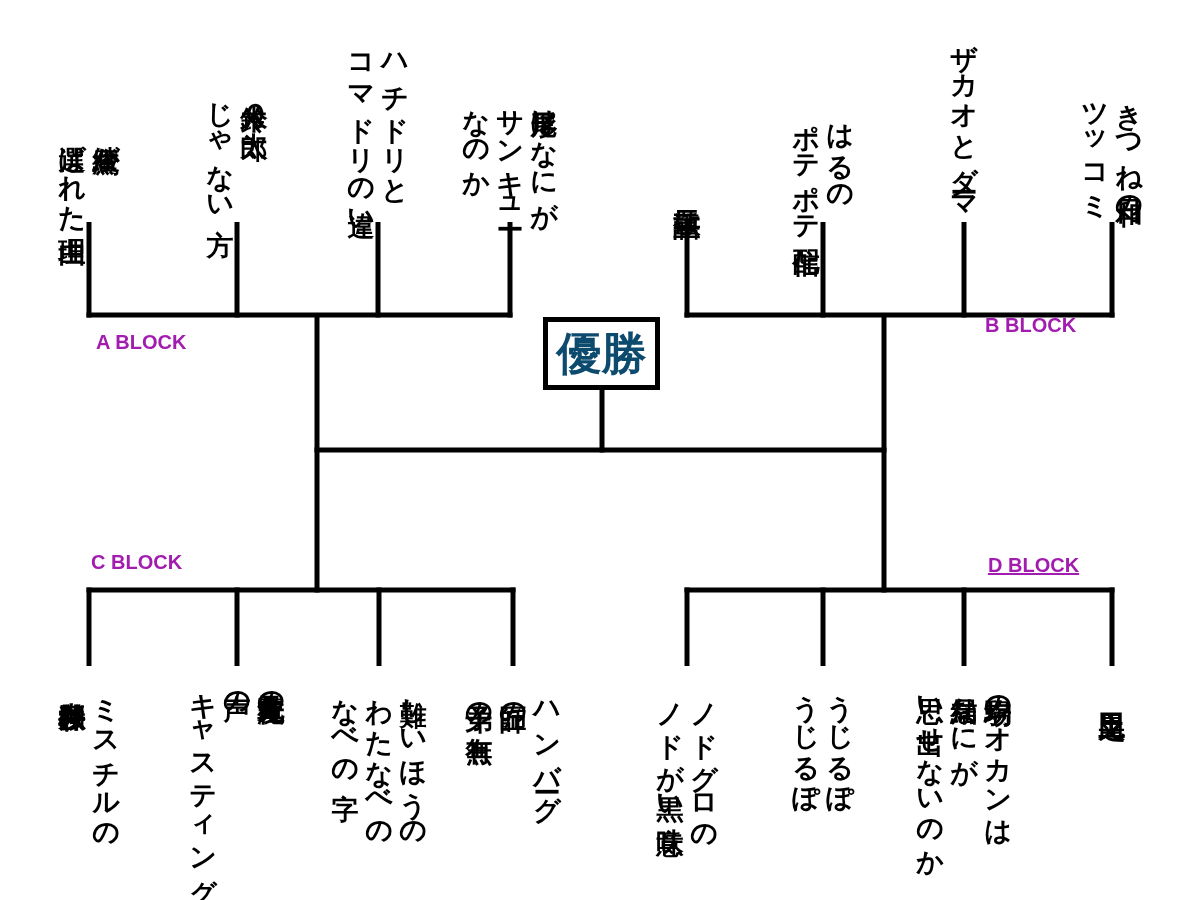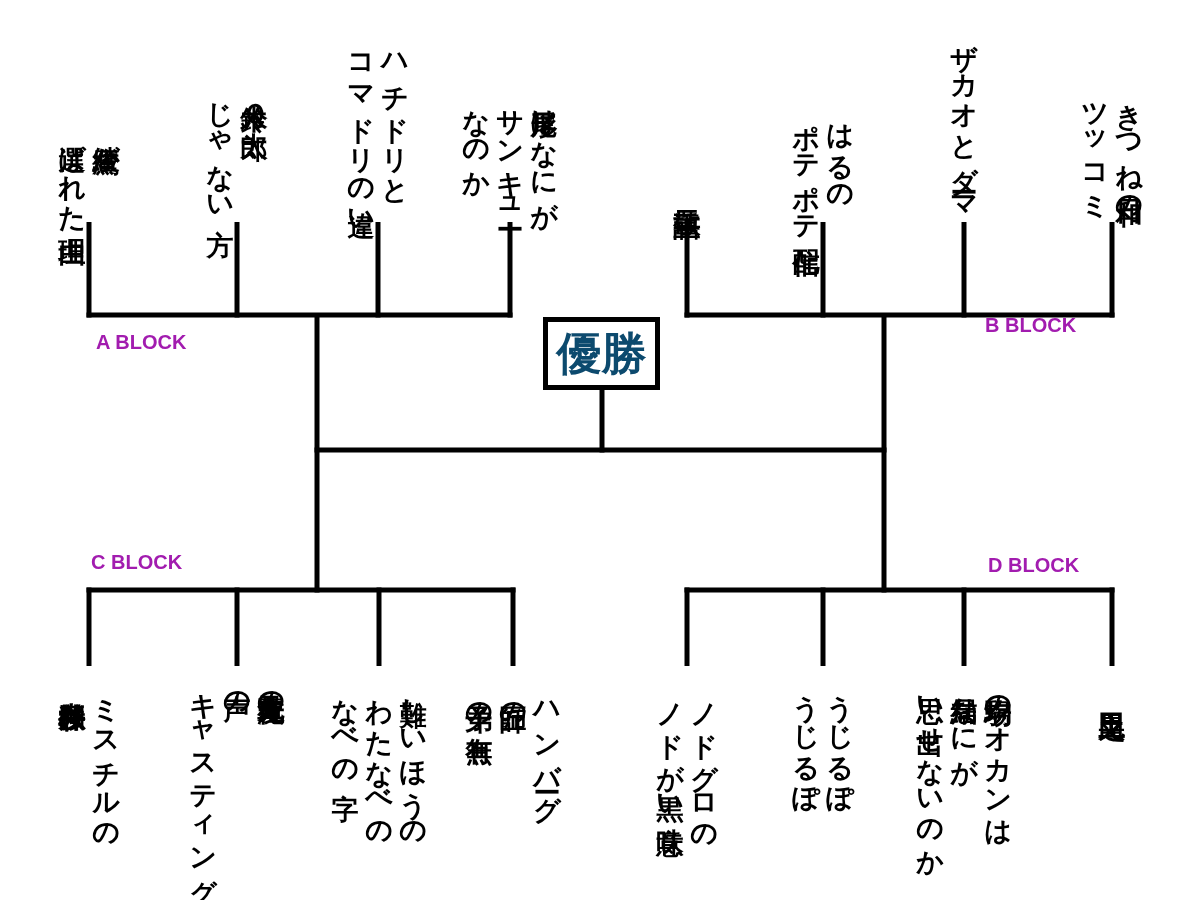--- a/index.html
+++ b/index.html
@@ -117,21 +117,21 @@
     </g>
   </svg>
 
   <div class="champion-box">
     <span class="champion-text">優勝</span>
   </div>
 
   <div class="block-label" style="left:96px;  top:331px;">A BLOCK</div>
   <div class="block-label" style="left:985px; top:314px;">B BLOCK</div>
   <div class="block-label" style="left:91px;  top:551px;">C BLOCK</div>
-  <div class="block-label" style="left:988px; top:554px;">D BLOCK</div>
+  <div class="block-label" style="left:988px; top:554px;text-decoration:underline;">D BLOCK</div>
 
   <div class="entry" style="left:89px;  bottom:683px;">綾鷹が
 選ばれた理由</div>
   <div class="entry" style="left:237px; bottom:692px;">鈴木Ｑ太郎
 じゃない方</div>
   <div class="entry" style="left:378px; bottom:678px;">ハチドリと
 コマドリの違い</div>
   <div class="entry" style="left:510px; bottom:685px;">尾形はなにが
 サンキュー
 なのか</div>

